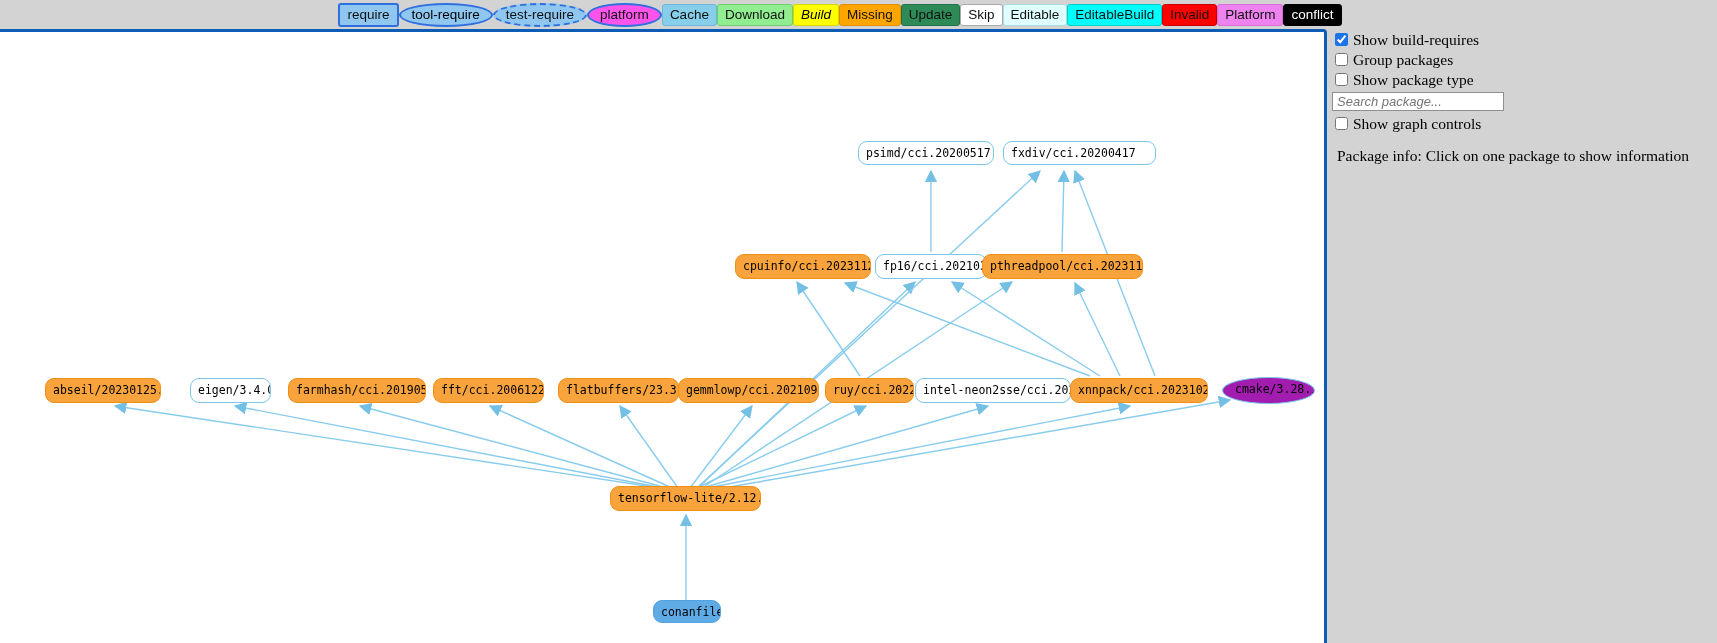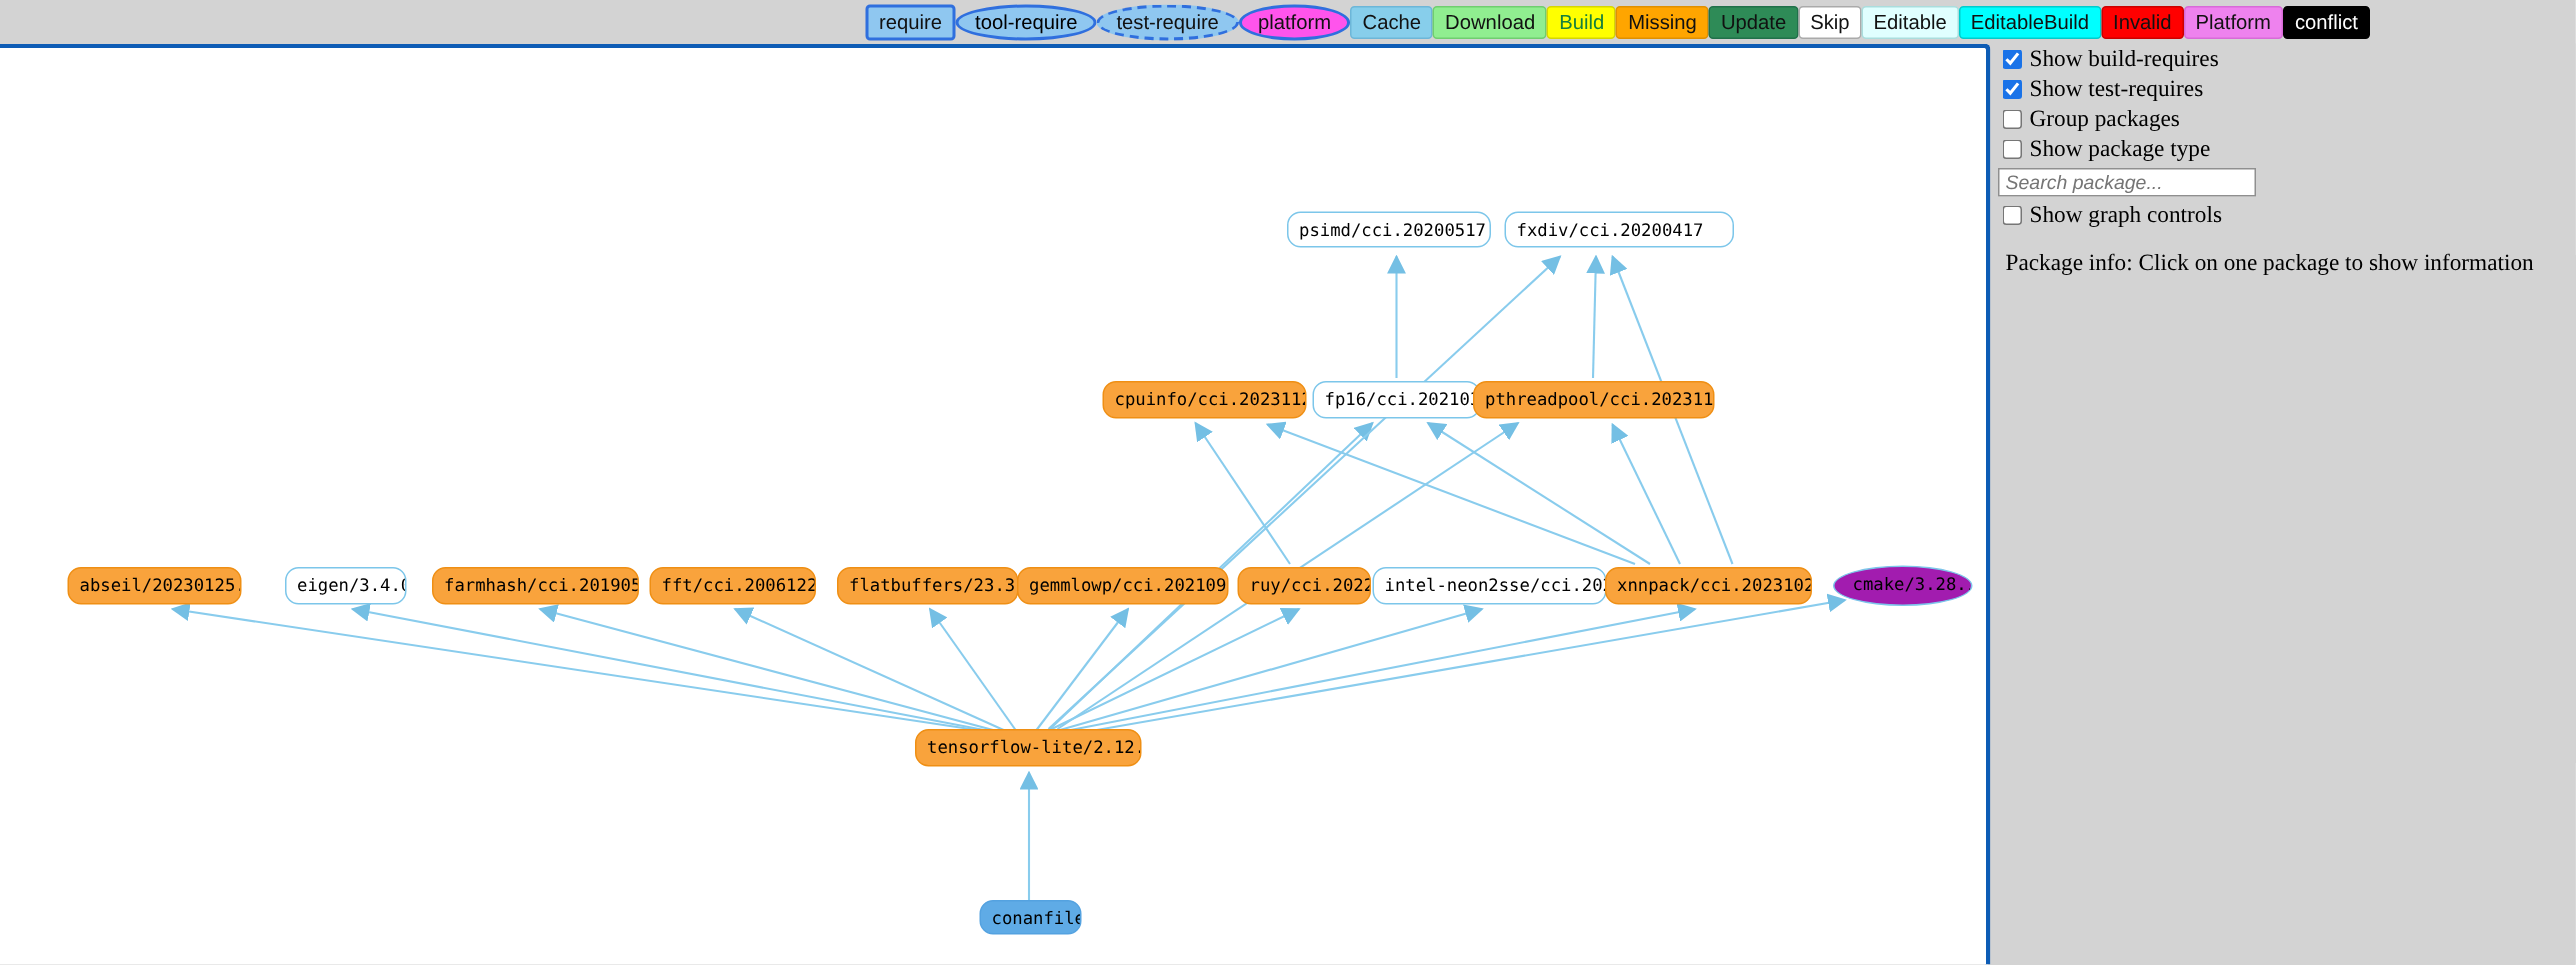--- a/index.html
+++ b/index.html
@@ -3,21 +3,21 @@
 <meta charset="utf-8">
 <style>
   * { box-sizing: border-box; margin: 0; padding: 0; }
   html,body { width:1717px; height:643px; background:#d3d3d3; overflow:hidden;
               font-family:"Liberation Sans", sans-serif; }
 
   
   #legend { position:absolute; left:0; top:0; width:1717px; height:29px;
             display:flex; align-items:center; }
   #legend-inner { margin-left:100px; width:1480px; display:flex;
-                  justify-content:flex-end; align-items:center; }
+                  justify-content:center; align-items:center; }
   .legend-item { font-size:13.5px; color:#111; padding:2px 7px; white-space:nowrap;
                  line-height:16px; }
   .shape-rect    { border-radius:3px; }
   .shape-ellipse { border-radius:50%; padding:2px 11px; }
 
   
   #canvas { position:absolute; left:0; top:29px; width:1327px; height:614px;
             background:#ffffff; border-top:3px solid #0d5cb5;
             border-right:3px solid #0d5cb5; border-top-right-radius:4px; }
   #edges { position:absolute; left:0; top:0; }
@@ -45,21 +45,21 @@
 <body>
 
 <div id="legend">
   <div id="legend-inner">
       <span class="legend-item shape-rect" style="background: rgb(143, 199, 240); color: rgb(17, 17, 17); border: 2px solid rgb(47, 111, 222);">require</span>
       <span class="legend-item shape-ellipse" style="background: rgb(143, 199, 240); color: #000000; border: 2px solid rgb(47, 111, 222);">tool-require</span>
       <span class="legend-item shape-ellipse" style="background: rgb(143, 199, 240); color: rgb(17, 17, 17); border: 2px dashed rgb(47, 111, 222);">test-require</span>
       <span class="legend-item shape-ellipse" style="background: rgb(255, 84, 236); color: rgb(17, 17, 17); border: 2px solid rgb(47, 111, 222);">platform</span>
       <span class="legend-item shape-rect" style="background: rgb(135, 206, 235); color: rgb(17, 17, 17); border: 1px solid rgb(109, 182, 216);">Cache</span>
       <span class="legend-item shape-rect" style="background: rgb(144, 238, 144); color: rgb(17, 17, 17); border: 1px solid rgb(111, 206, 111);">Download</span>
-      <span class="legend-item shape-rect" style="background: rgb(255, 255, 0); color: #15803d; border: 1px solid rgb(214, 214, 0);">Build</span>
+      <span class="legend-item shape-rect" style="background: rgb(255, 255, 0); color: #000000; border: 1px solid rgb(214, 214, 0); font-style: italic;">Build</span>
       <span class="legend-item shape-rect" style="background: rgb(255, 165, 0); color: rgb(17, 17, 17); border: 1px solid rgb(224, 144, 0);">Missing</span>
       <span class="legend-item shape-rect" style="background: rgb(46, 139, 87); color: rgb(17, 17, 17); border: 1px solid rgb(32, 113, 74);">Update</span>
       <span class="legend-item shape-rect" style="background: rgb(255, 255, 255); color: rgb(17, 17, 17); border: 1px solid rgb(170, 170, 170);">Skip</span>
       <span class="legend-item shape-rect" style="background: rgb(224, 255, 255); color: rgb(17, 17, 17); border: 1px solid rgb(170, 221, 221);">Editable</span>
       <span class="legend-item shape-rect" style="background: rgb(0, 255, 255); color: rgb(17, 17, 17); border: 1px solid rgb(0, 204, 204);">EditableBuild</span>
       <span class="legend-item shape-rect" style="background: rgb(255, 0, 0); color: rgb(17, 17, 17); border: 1px solid rgb(204, 0, 0);">Invalid</span>
       <span class="legend-item shape-rect" style="background: rgb(238, 130, 238); color: rgb(17, 17, 17); border: 1px solid rgb(216, 106, 216);">Platform</span>
       <span class="legend-item shape-rect" style="background: rgb(0, 0, 0); color: rgb(255, 255, 255); border: 1px solid rgb(0, 0, 0);">conflict</span>
     </div>
 </div>
@@ -116,24 +116,20 @@
     </div>
 </div>
 
 <div id="panel">
   <div id="cb-list">
       <label class="cb-row">
         <input type="checkbox" checked="" style="">
         <span>Show build-requires</span>
       </label>
       <label class="cb-row">
-        <input type="checkbox" checked="" style="">
-        <span>Show test-requires</span>
-      </label>
-      <label class="cb-row">
         <input type="checkbox" style="">
         <span>Group packages</span>
       </label>
       <label class="cb-row">
         <input type="checkbox" style="">
         <span>Show package type</span>
       </label>
     </div>
   <input id="search-box" type="text" placeholder="Search package..." style="">
   <div id="cb-graph-controls">

